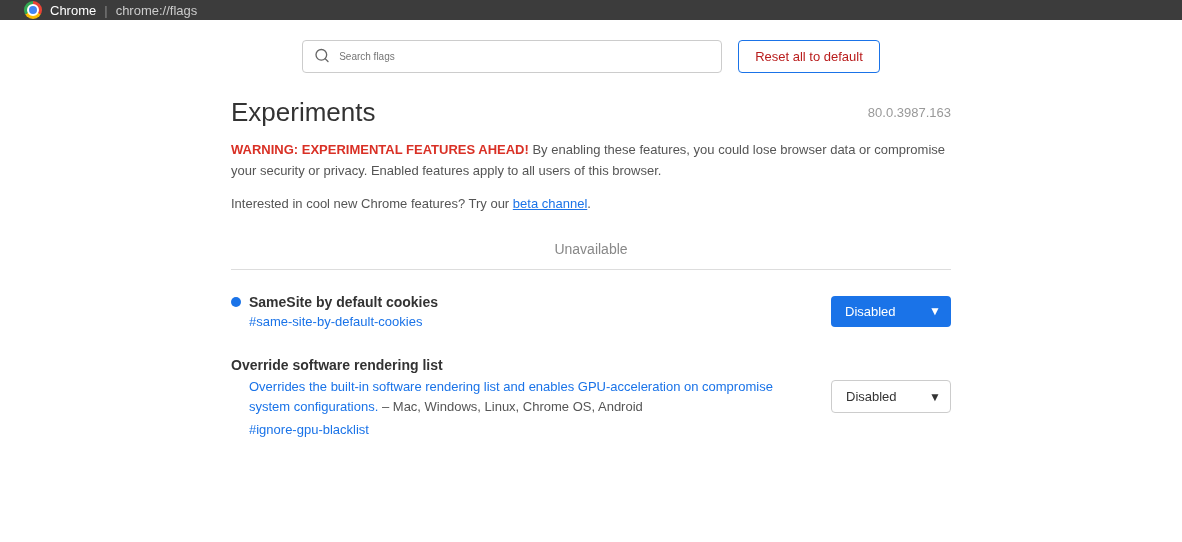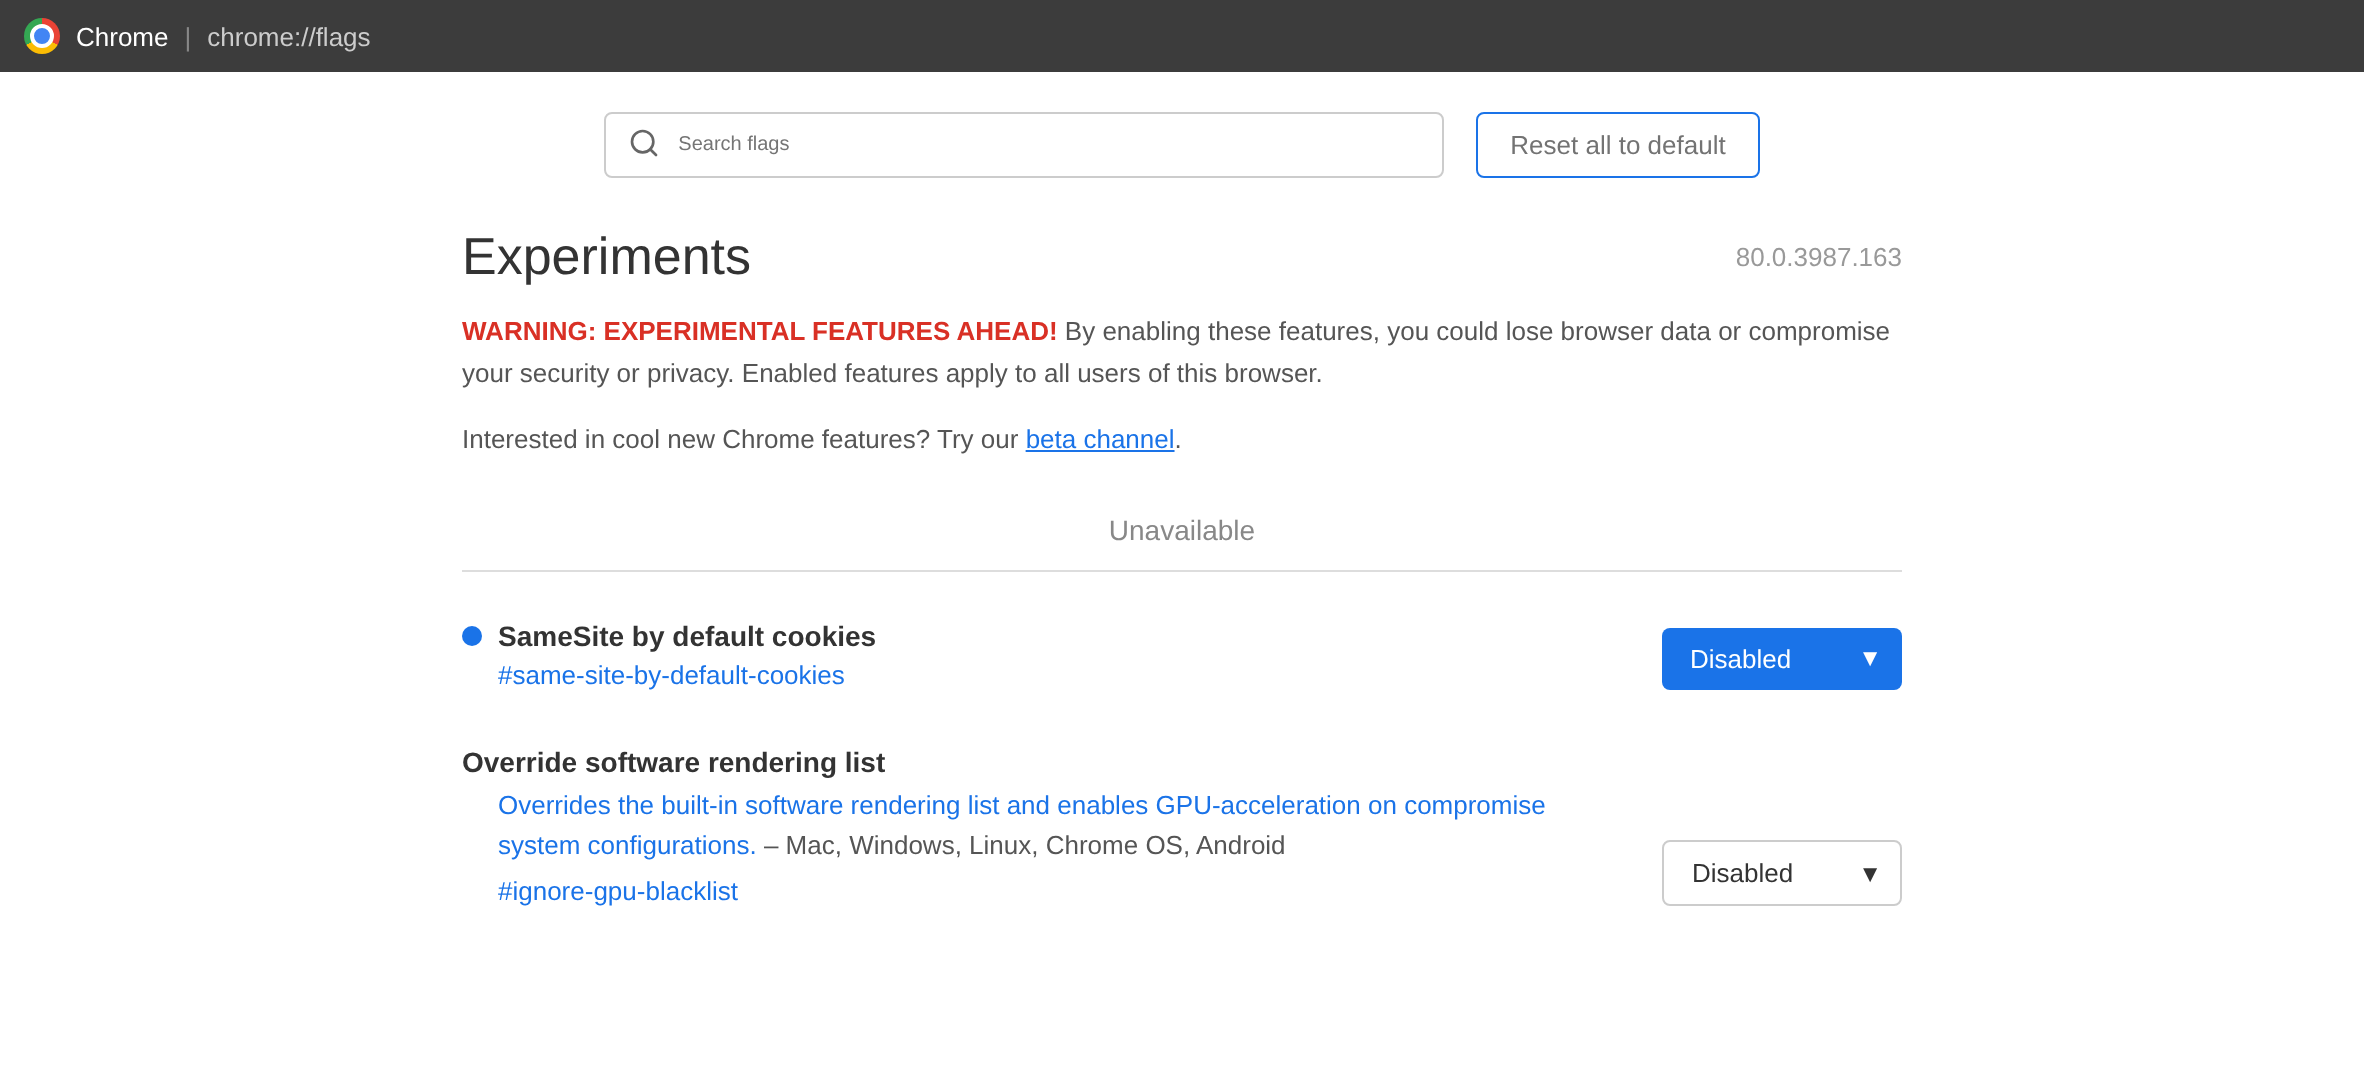--- a/index.html
+++ b/index.html
@@ -1,24 +1,24 @@
 <!DOCTYPE html>
 <html><head>
   <meta charset="utf-8">
   <style>
     * { margin: 0; padding: 0; box-sizing: border-box; }
     body { font-family: Arial, sans-serif; background: #fff; font-size: 14px; color: #333; }
 
     
     .browser-bar {
       background: #3c3c3c;
-      height: 36px;
-      display: flex;
-      align-items: center;
-      padding: 0 12px;
+      height: 20px;
+      display: flex;
+      align-items: center;
+      padding: 0 24px;
       gap: 8px;
     }
     .browser-bar-title {
       color: #fff;
       font-size: 13px;
       font-weight: 500;
     }
     .browser-bar-divider {
       color: #888;
       font-size: 13px;
@@ -66,21 +66,21 @@
     }
     .reset-button {
       position: absolute;
       right: 0;
       top: 50%;
       transform: translateY(-50%);
       padding: 8px 16px;
       border: 1px solid #1a73e8;
       border-radius: 4px;
       background: #fff;
-      color: #737373;
+      color: #b91c1c;
       font-size: 13px;
       cursor: pointer;
       white-space: nowrap;
     }
 
     
     .main-section {
       max-width: 760px;
       margin: 0 auto;
       padding: 0 20px;
@@ -151,21 +151,21 @@
       height: 2px;
       background: #1a73e8;
     }
 
     
     .flag-item {
       margin-bottom: 28px;
     }
     .flag-header {
       display: flex;
-      align-items: flex-end;
+      align-items: center;
       justify-content: space-between;
       gap: 16px;
     }
     .flag-left {
       flex: 1;
     }
     .flag-title-row {
       display: flex;
       align-items: center;
       gap: 8px;

